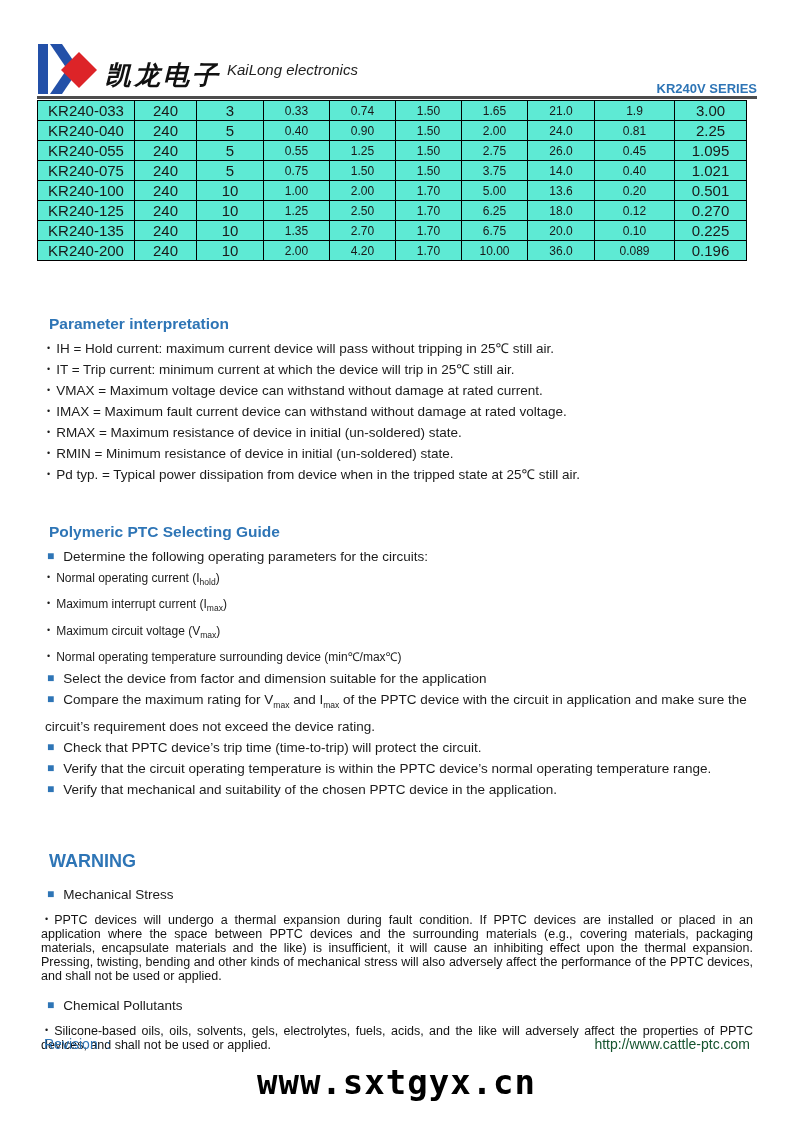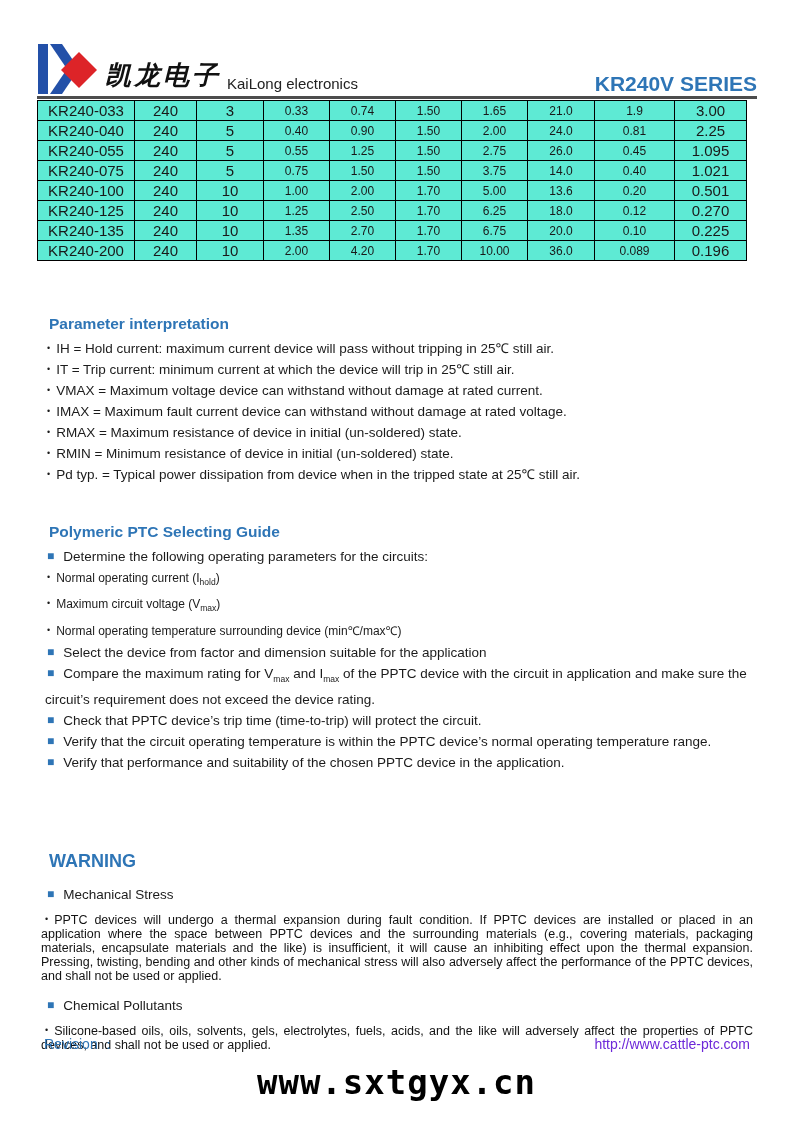--- a/index.html
+++ b/index.html
@@ -20,24 +20,24 @@
     width: 720px; height: 54px;
     display: flex; align-items: flex-end;
   }
   .logo-svg { width: 64px; height: 54px; flex: 0 0 auto; }
   .cn-text {
     font-family: "DejaVu Serif", serif;
     font-weight: bold; font-style: italic;
     font-size: 26px; letter-spacing: 3px;
     margin: 0 6px 3px 4px; color: #111; white-space: nowrap;
   }
-  .company { font-size: 15px; color: #222; margin-bottom: 4px; white-space: nowrap; }
+  .company { font-size: 15px; color: #222; margin-bottom: 18px; white-space: nowrap; font-style: italic; }
   .series {
     margin-left: auto; color: #2e75b6; font-weight: bold;
-    font-size: 21px; margin-bottom: 0px; white-space: nowrap;
+    font-size: 13px; margin-bottom: 0px; white-space: nowrap;
   }
   .header-rule {
     position: absolute; left: 37px; top: 96px;
     width: 720px; height: 3px; background: #4d4d4d;
   }
 
   
   table.spec {
     position: absolute; left: 37px; top: 100px;
     border-collapse: collapse; table-layout: fixed; width: 709px;
@@ -68,21 +68,21 @@
   .w-head { line-height: 20px; font-size: 13.5px; margin: 12px 0 7px; }
   .w-para { font-size: 12.5px; line-height: 14px; text-align: justify; width: 712px; margin: 0 0 3px -4px; color:#131313; }
   .w-para .dot-icon { margin-left: 4px; }
 
   
   .footer {
     position: absolute; left: 44px; top: 1036px; width: 706px;
     display: flex; justify-content: space-between;
     color: #2e75b6; font-size: 14px;
   }
-  .footer .url { color: #6d28d9; text-decoration: none; text-align: center; }
+  .footer .url { color: #14532d; text-decoration: none; text-align: center; }
 
   .watermark {
     position: absolute; left: 0; top: 1062px; width: 793px;
     text-align: center;
     font-family: "DejaVu Sans Mono", monospace;
     font-weight: bold; font-size: 34px; letter-spacing: 1px;
     color: #000;
   }
 </style>
 </head>
@@ -227,27 +227,28 @@
         <div class="p-line"><span class="dot-icon">•</span><span>RMIN = Minimum resistance of device in initial (un-soldered) state.</span></div>
         <div class="p-line"><span class="dot-icon">•</span><span>Pd typ. = Typical power dissipation from device when in the tripped state at 25℃  still air.</span></div>
       </div>
   </div>
 
   <div class="section" style="top:523px">
     <div class="sec-title">Polymeric PTC Selecting Guide</div>
     <div id="guide-list">
         <div class="g-line sq"><span class="sq-icon">■</span><span>Determine the following operating parameters for the circuits:</span></div>
         <div class="g-line dt"><span class="dot-icon">•</span><span>Normal operating current (I<sub>hold</sub>)</span></div>
+        <div class="g-line dt"><span class="dot-icon">•</span><span>Maximum interrupt current (I<sub>max</sub>)</span></div>
         <div class="g-line dt"><span class="dot-icon">•</span><span>Maximum circuit voltage (V<sub>max</sub>)</span></div>
         <div class="g-line dt"><span class="dot-icon">•</span><span>Normal operating temperature surrounding device (min℃/max℃)</span></div>
         <div class="g-line sq"><span class="sq-icon">■</span><span>Select the device from factor and dimension suitable for the application</span></div>
         <div class="g-line sq"><span class="sq-icon">■</span><span>Compare the maximum rating for V<sub>max</sub> and I<sub>max</sub> of the PPTC device with the circuit in application and make sure the circuit’s requirement does not exceed the device rating.</span></div>
         <div class="g-line sq"><span class="sq-icon">■</span><span>Check that PPTC device’s trip time (time-to-trip) will protect the circuit.</span></div>
         <div class="g-line sq"><span class="sq-icon">■</span><span>Verify that the circuit operating temperature is within the PPTC device’s normal operating temperature range.</span></div>
-        <div class="g-line sq"><span class="sq-icon">■</span><span>Verify that performance and suitability of the chosen PPTC device in the application.</span></div>
+        <div class="g-line sq"><span class="sq-icon">■</span><span>Verify that mechanical and suitability of the chosen PPTC device in the application.</span></div>
       </div>
   </div>
 
   <div class="section" style="top:820px">
     <div class="sec-title big">WARNING</div>
     <div id="warning-list">
         <div class="w-head"><span class="sq-icon">■</span><span>Mechanical Stress</span></div>
         <div class="w-para"><span class="dot-icon">•</span><span>PPTC devices will undergo a thermal expansion during fault condition. If PPTC devices are installed or placed in an application where the space between PPTC devices and the surrounding materials (e.g., covering materials, packaging materials, encapsulate materials and the like) is insufficient, it will cause an inhibiting effect upon the thermal expansion. Pressing, twisting, bending and other kinds of mechanical stress will also adversely affect the performance of the PPTC devices, and shall not be used or applied.</span></div>
         <div class="w-head"><span class="sq-icon">■</span><span>Chemical Pollutants</span></div>
         <div class="w-para"><span class="dot-icon">•</span><span>Silicone-based oils, oils, solvents, gels, electrolytes, fuels, acids, and the like will adversely affect the properties of PPTC devices, and shall not be used or applied.</span></div>

